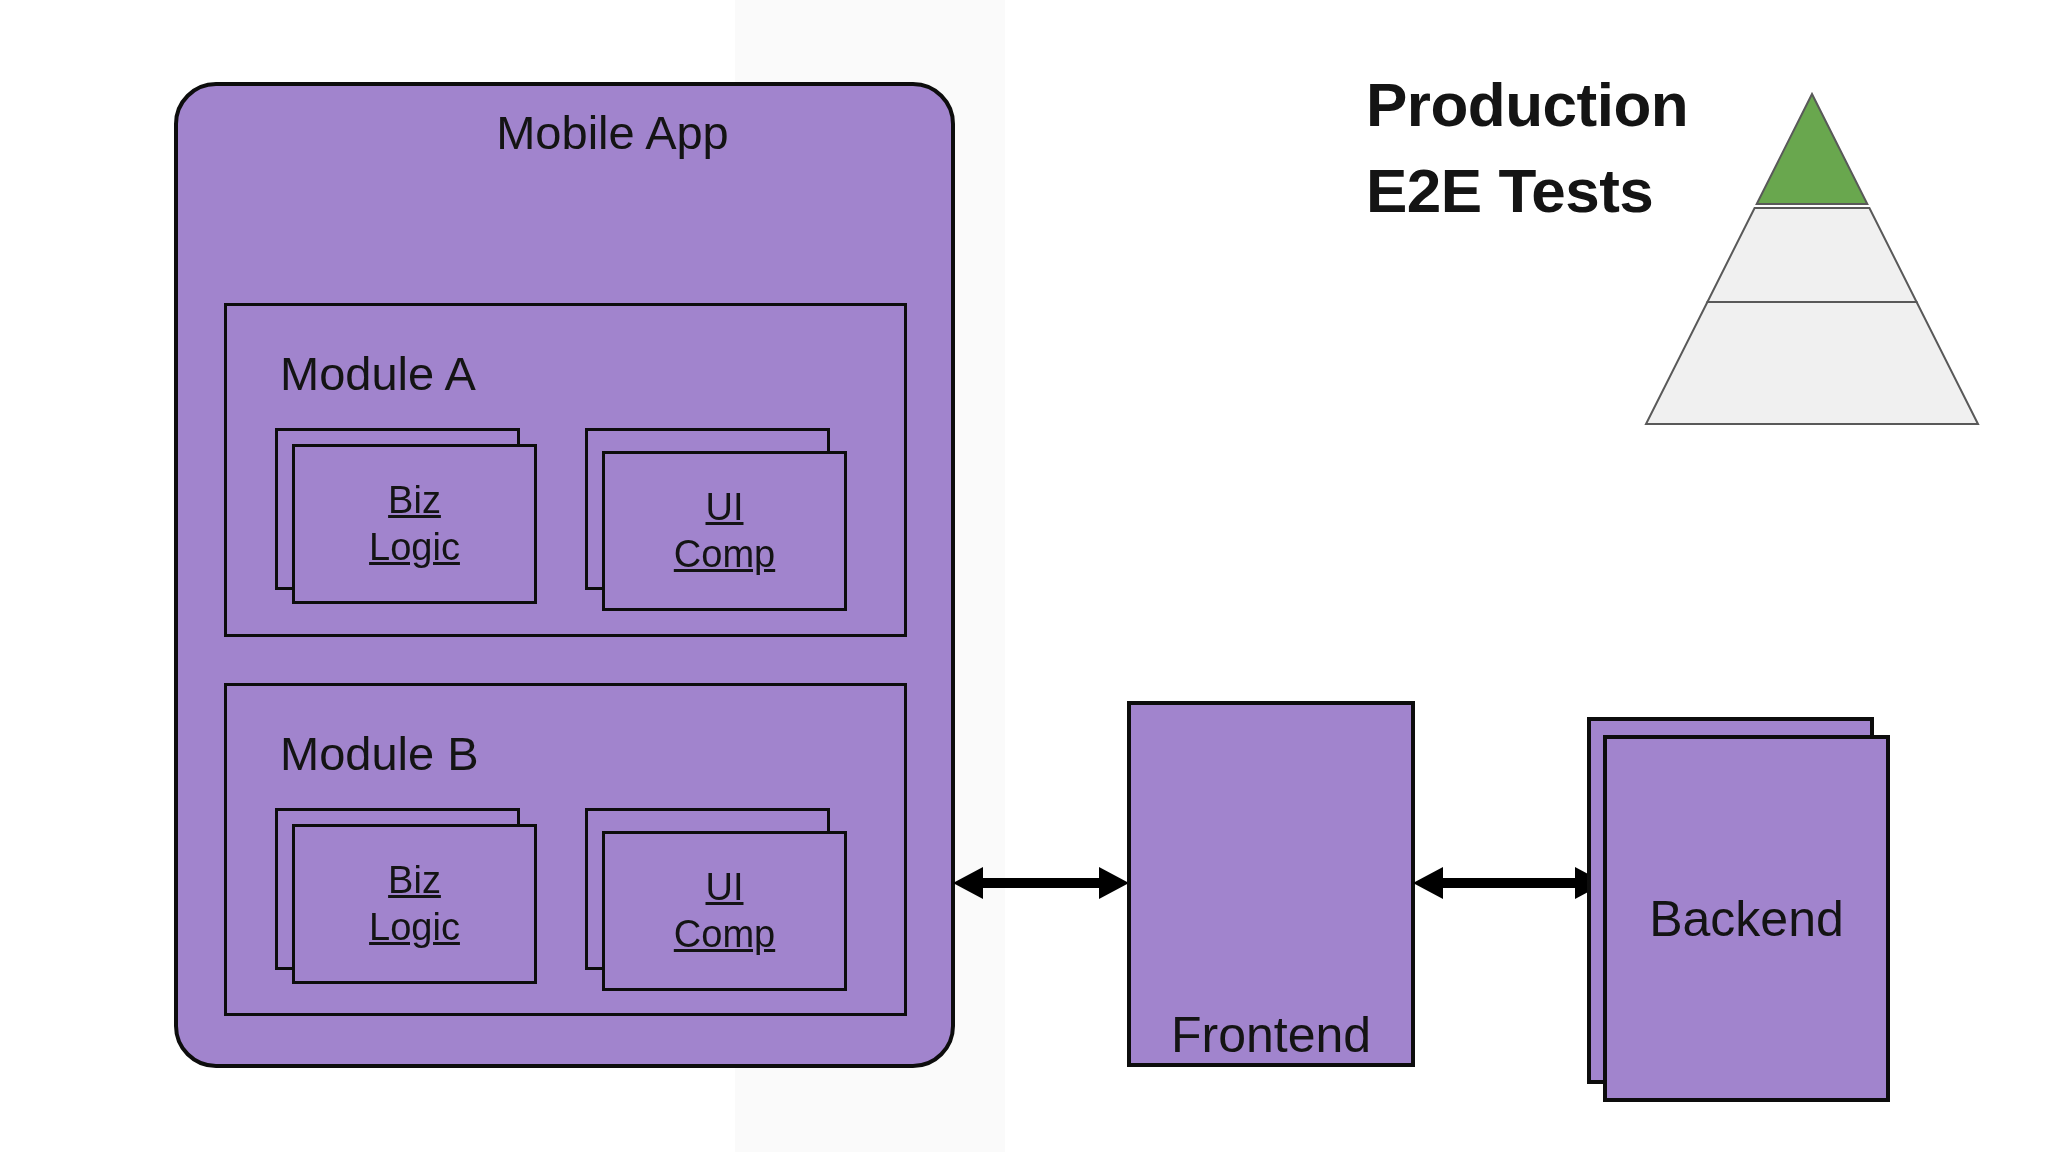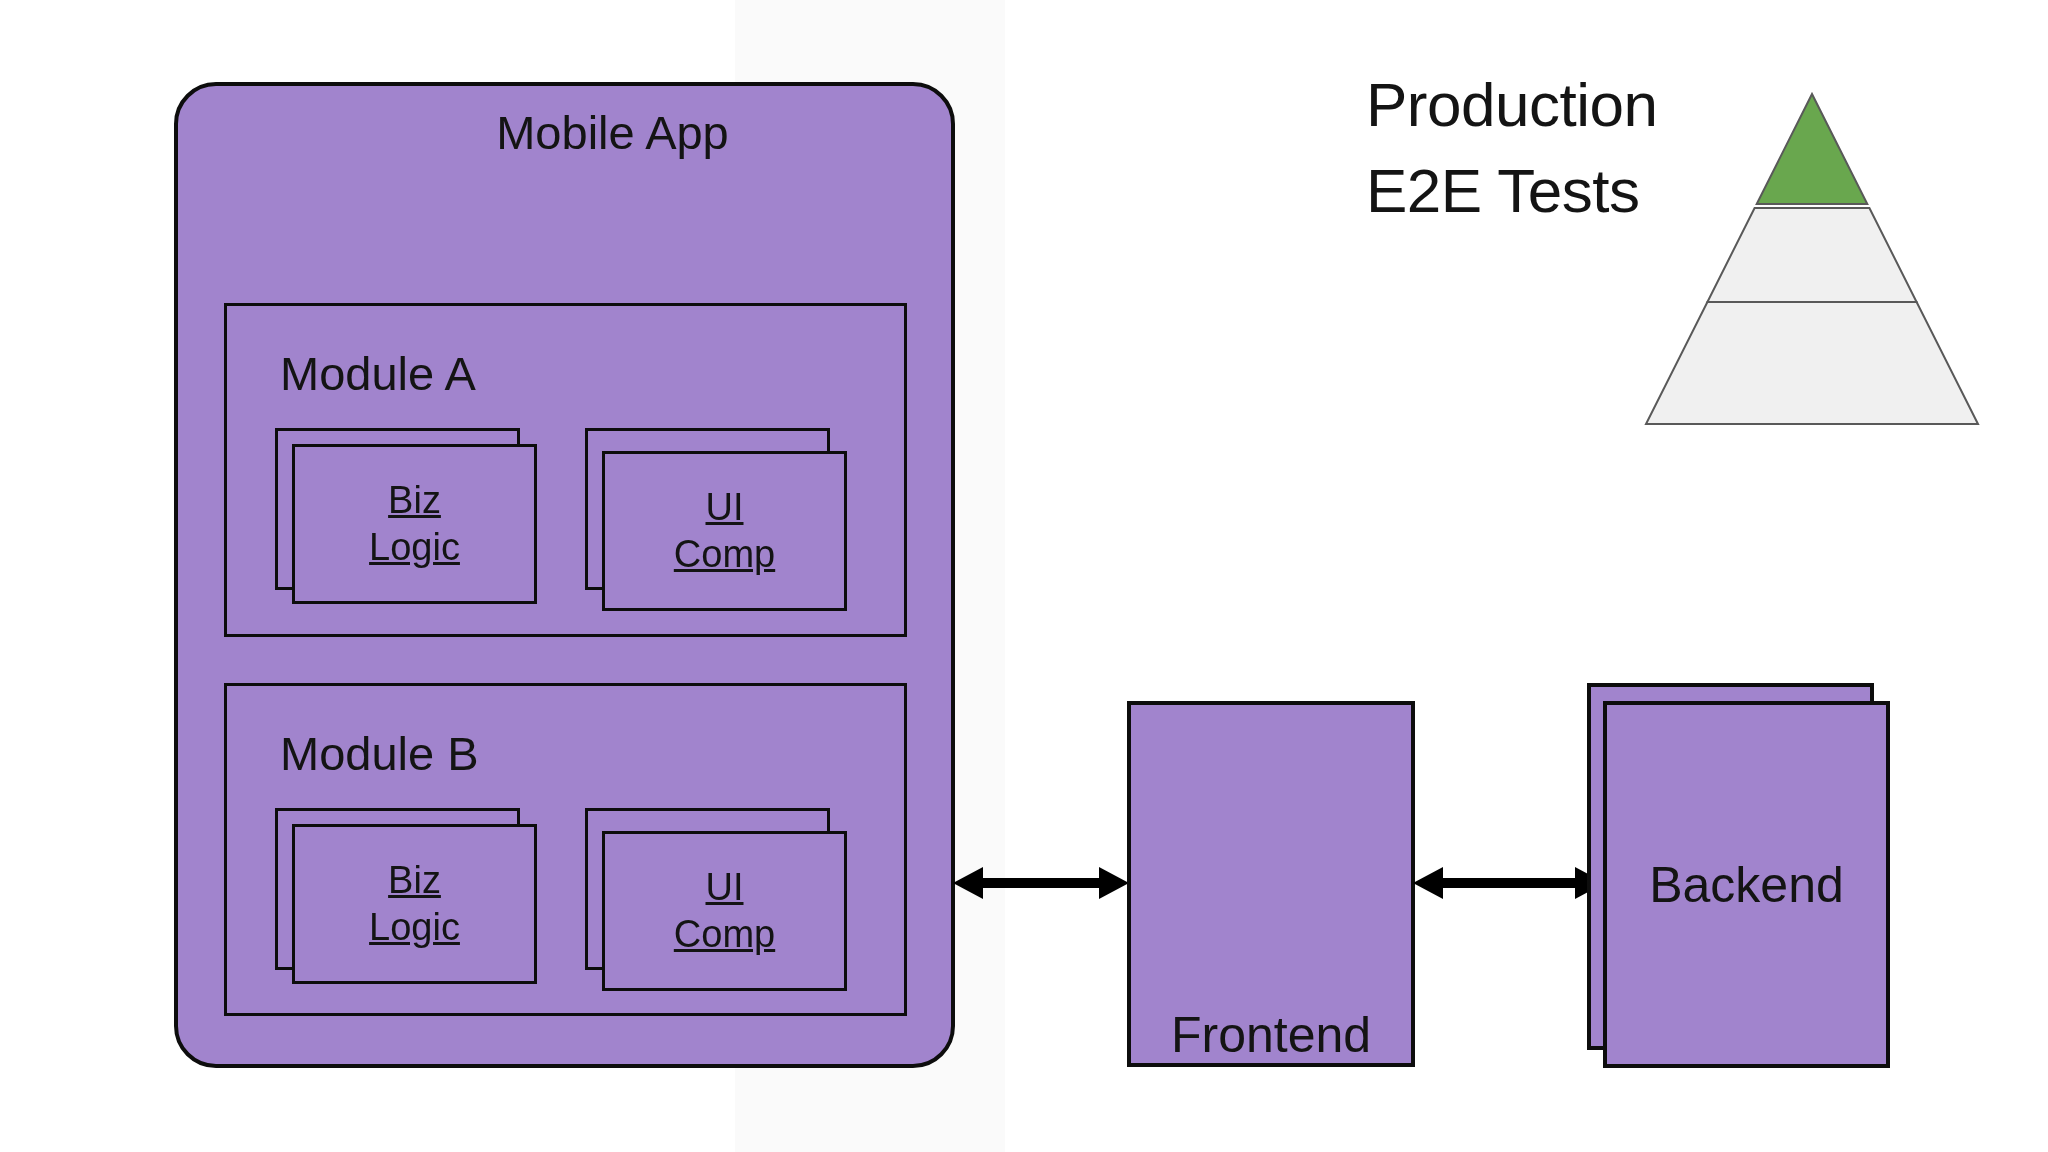--- a/index.html
+++ b/index.html
@@ -20,32 +20,32 @@
   .card-back{width:245px;height:162px;}
   .card-front{width:245px;height:160px;display:flex;align-items:center;justify-content:center;text-align:center;text-decoration:underline;}
   .stack1-back{left:48px;top:122px;}
   .stack1-front{left:65px;top:138px;}
   .stack2-back{left:358px;top:122px;}
   .stack2-front{left:375px;top:137px;margin-top:8px;}
   .comp-label{white-space:pre-line;font-size:38px;line-height:47px;}
 
   .frontend{left:1127px;top:701px;width:288px;height:366px;border-width:4px;
             display:flex;align-items:flex-end;justify-content:center;}
-  .backend-wrap{position:absolute;left:1587px;top:683px;width:303px;height:385px;}
+  .backend-wrap{position:absolute;left:1587px;top:717px;width:303px;height:385px;}
   .backend-back{left:0;top:0;width:287px;height:367px;border-width:4px;}
   .backend-front{left:16px;top:18px;width:287px;height:367px;border-width:4px;
                  display:flex;align-items:center;justify-content:center;}
   .big-label{font-size:50px;line-height:56px;}
 
   .arrow{position:absolute;}
   .arrow1{left:953px;top:858px;}
   .arrow2{left:1413px;top:858px;}
 
   .pyramid{position:absolute;left:1640px;top:86px;}
-  .caption{position:absolute;left:1366px;top:62px;font-size:62px;line-height:86px;letter-spacing:-0.5px;}
+  .caption{position:absolute;left:1366px;top:62px;font-size:62px;line-height:86px;letter-spacing:-0.5px;font-weight:bold;}
 </style>
 </head>
 <body>
 
 <div class="canvas">
 
   <div class="band"></div>
 
   <div class="pbox mobile-app">
     <div class="mobile-title">Mobile App</div>

